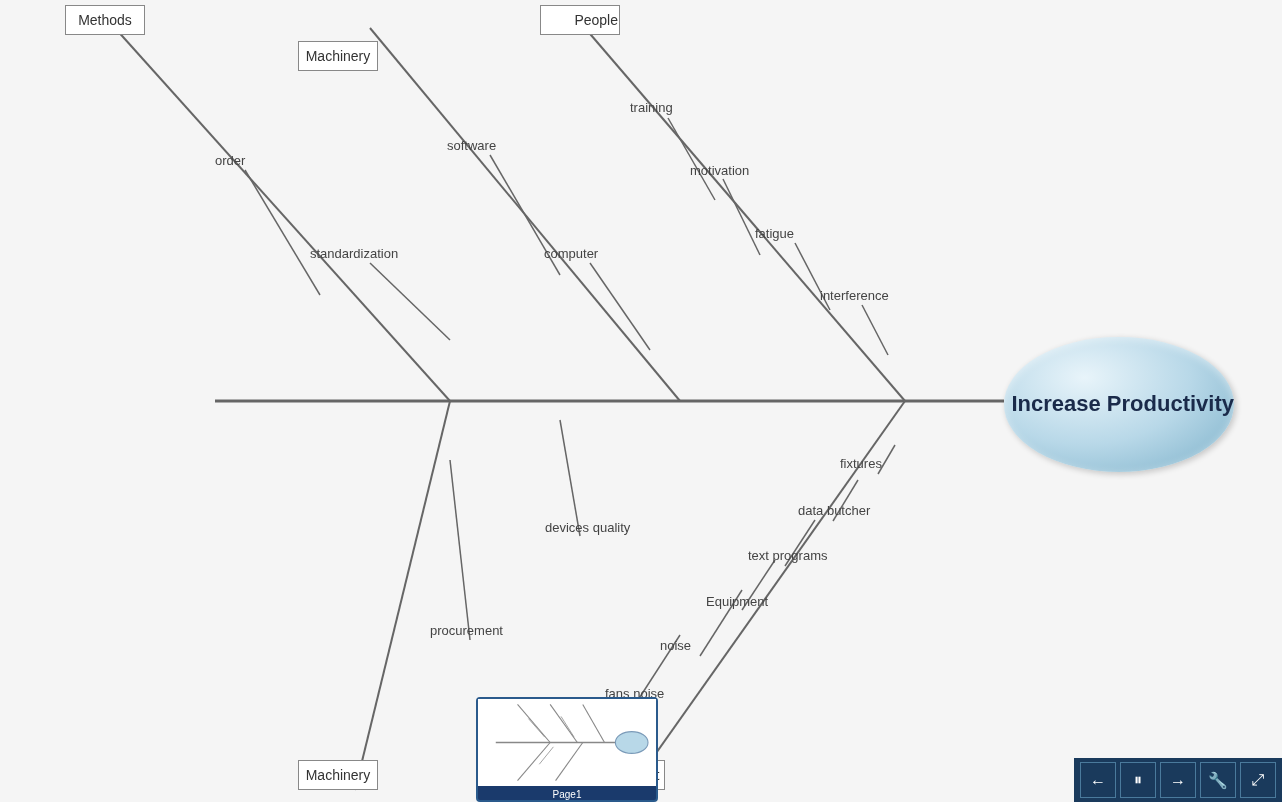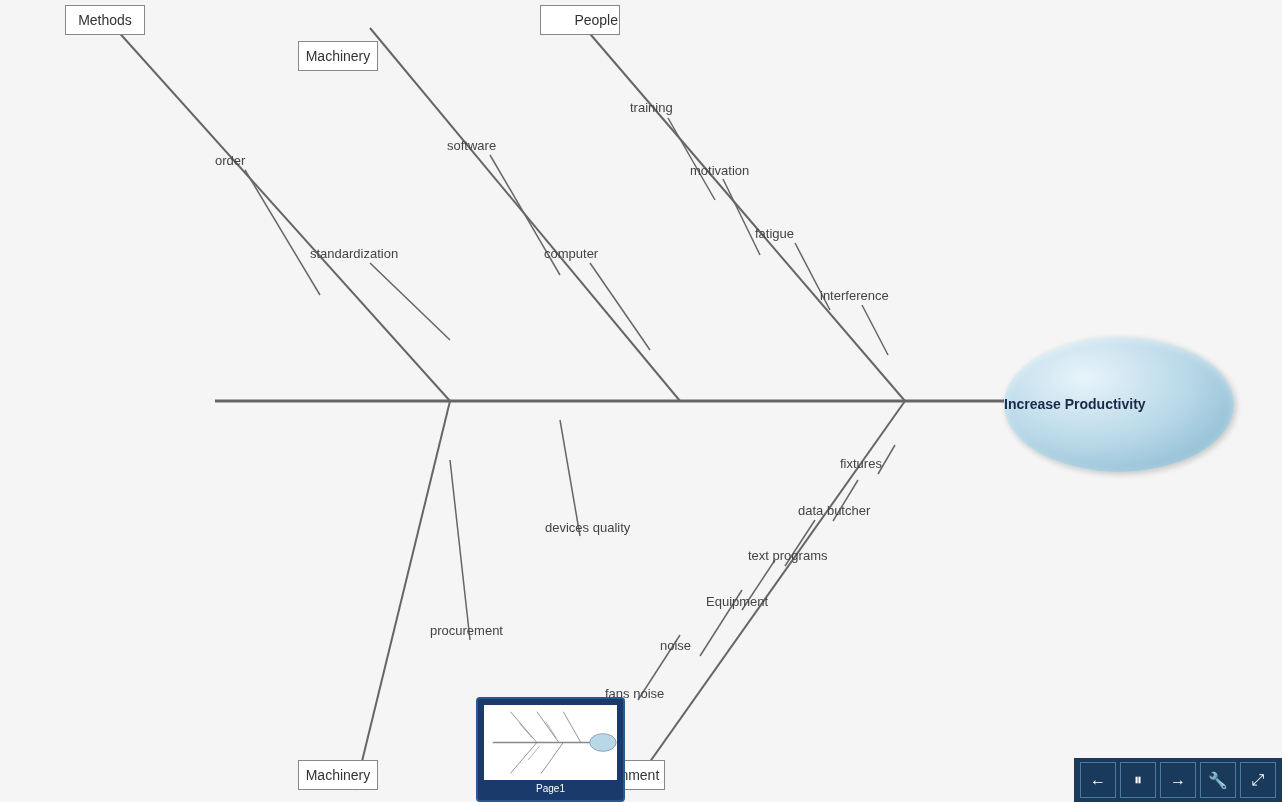--- a/index.html
+++ b/index.html
@@ -37,22 +37,22 @@
 
     
     .effect-ellipse {
       position: absolute;
       width: 230px;
       height: 135px;
       background: radial-gradient(ellipse at 35% 30%, #e8f4fa, #b8d8e8, #7aafc8);
       border-radius: 50%;
       display: flex;
       align-items: center;
-      justify-content: flex-start;
-      font-size: 14px;
+      justify-content: flex-end;
+      font-size: 22px;
       font-weight: bold;
       color: #1a2a4a;
       text-align: center;
       line-height: 1.3;
       box-shadow: inset 0 2px 8px rgba(255,255,255,0.5), 2px 2px 6px rgba(0,0,0,0.2);
     }
 
     
     #toolbar {
       position: absolute;
@@ -76,26 +76,25 @@
       justify-content: center;
       cursor: pointer;
       font-size: 16px;
     }
 
     
     #thumbnail {
       position: absolute;
       bottom: 0;
       left: 476px;
-      width: 149px;
+      width: 182px;
       height: 105px;
       background: #1a3a6c;
       border: 2px solid #2a5a8c;
       border-radius: 4px;
-      padding: 6px;
       display: flex;
       flex-direction: column;
     }
 
     #thumbnail-inner {
       flex: 1;
       background: white;
       position: relative;
       overflow: hidden;
     }

